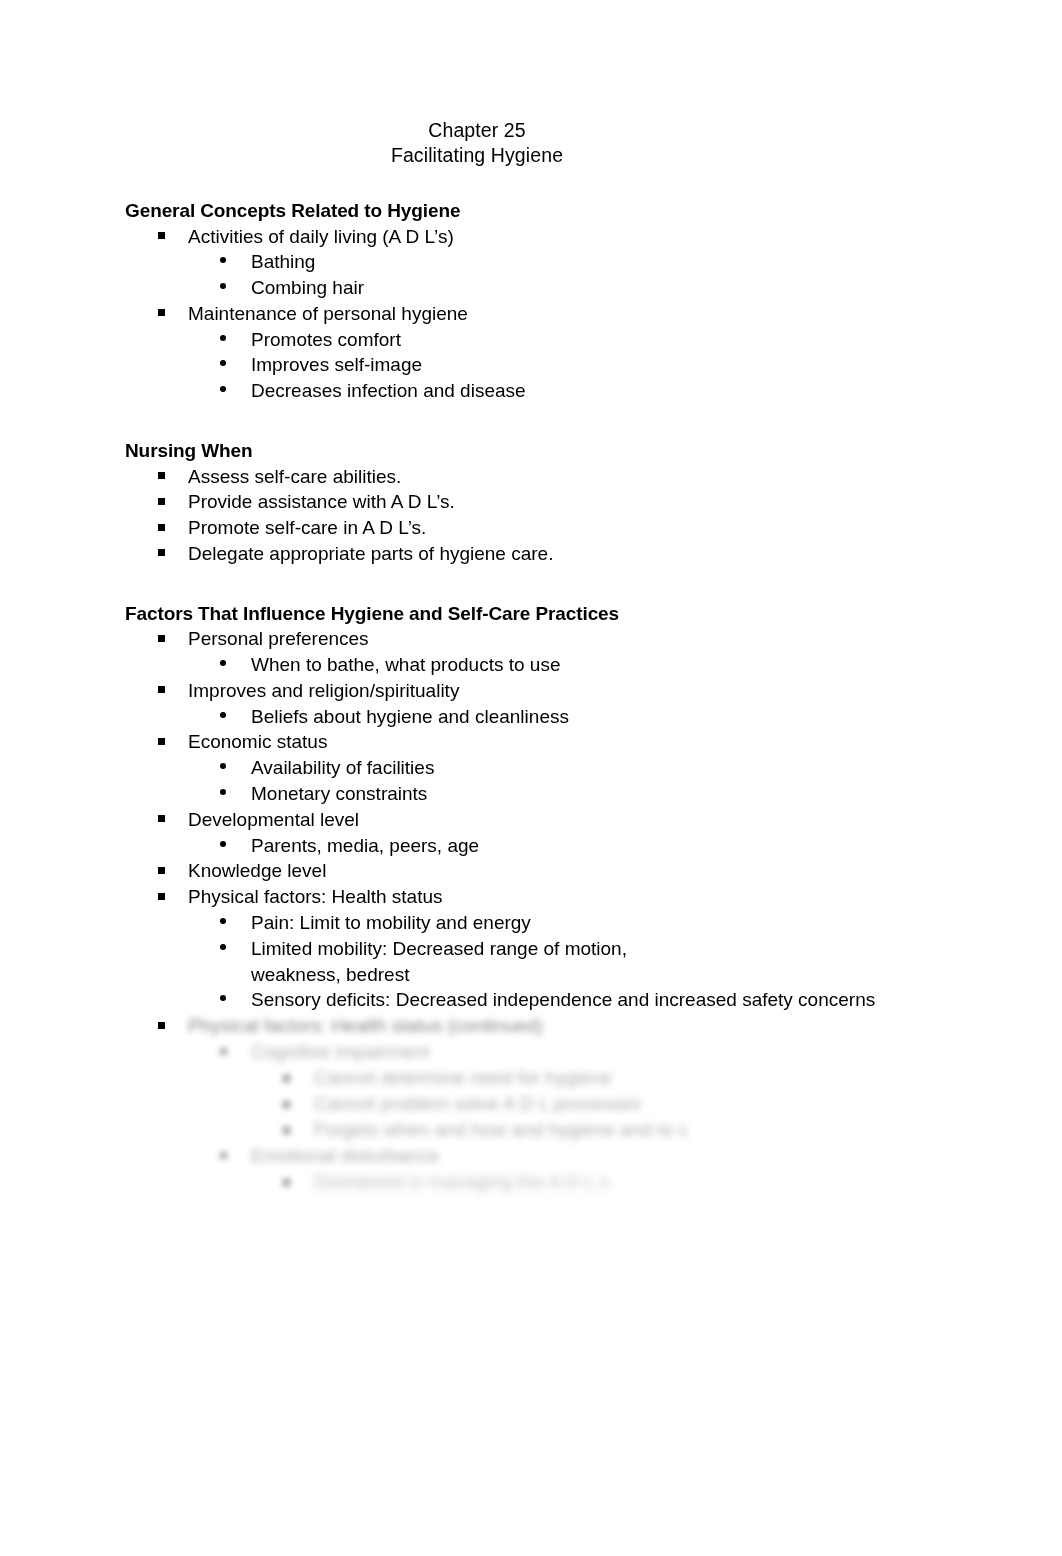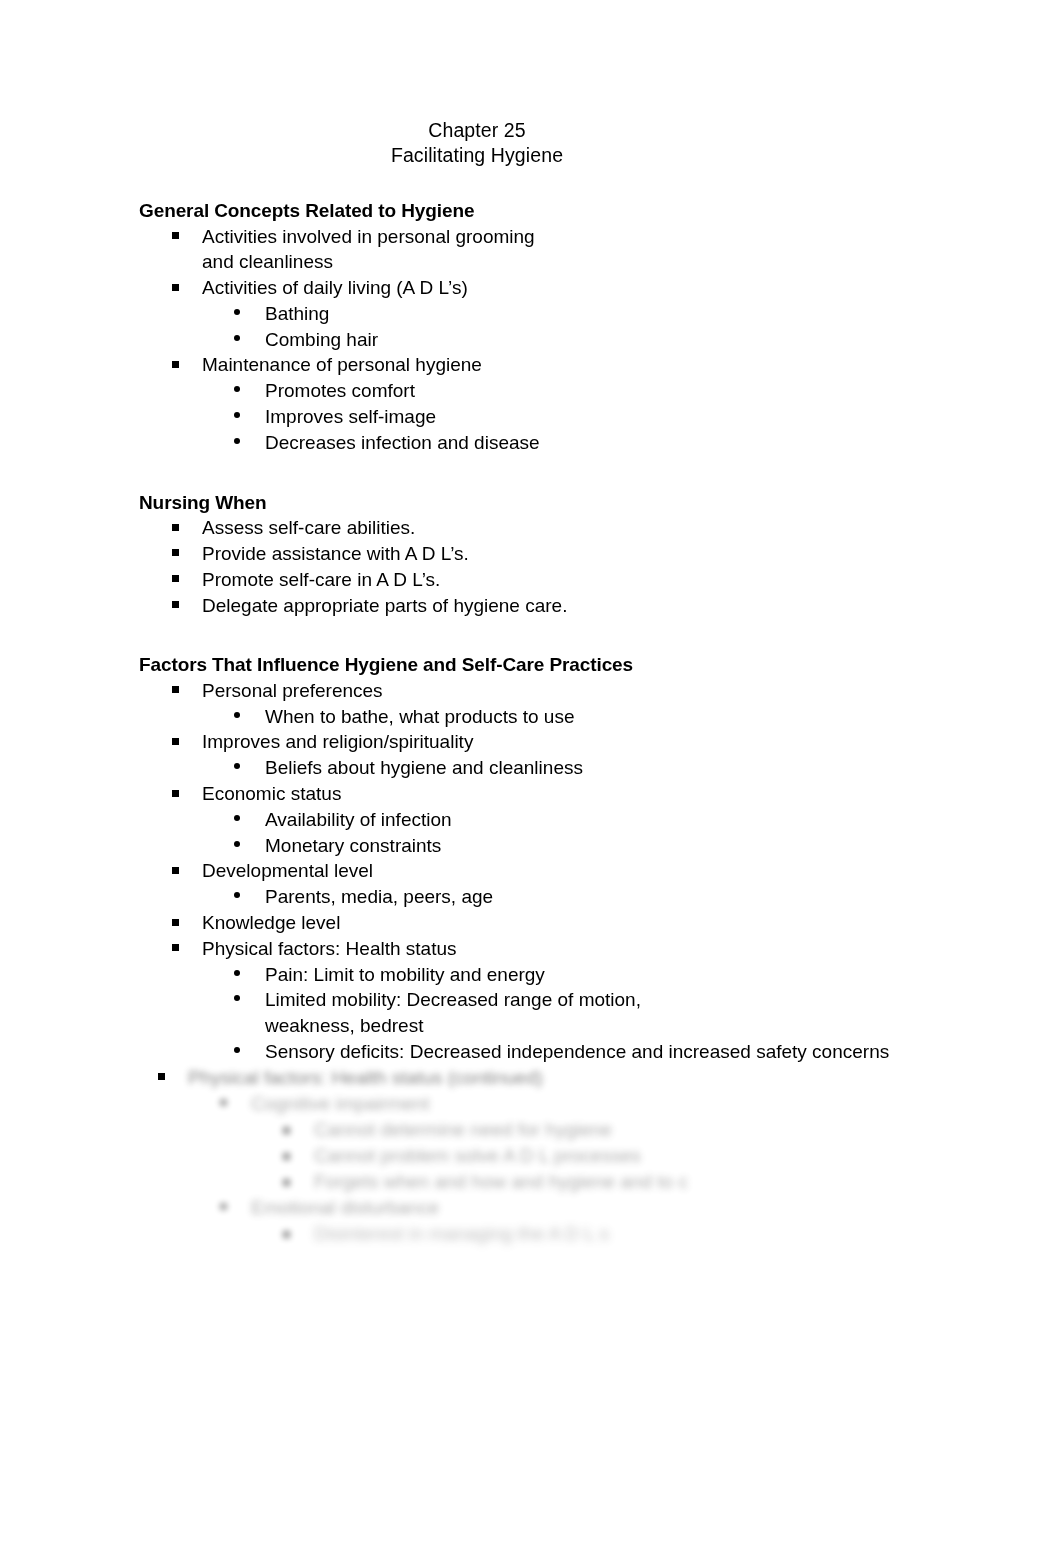--- a/index.html
+++ b/index.html
@@ -33,21 +33,20 @@
   }
   .title-line {
     font-size: 19.5px;
     line-height: 25px;
     letter-spacing: 0.1px;
   }
 
   
   .section {
     margin-top: 34px;
-    padding-left: 14px;
   }
   .section.first { margin-top: 30px; }
 
   .section-heading {
     font-size: 19px;
     font-weight: bold;
     line-height: 25.5px;
     margin-left: 125px;
     letter-spacing: -0.1px;
   }
@@ -196,21 +195,20 @@
       <div class="title-line">Chapter 25</div>
       <div class="title-line">Facilitating Hygiene</div>
     </div>
 
     <div class="section first">
       <div class="section-heading">General Concepts Related to Hygiene</div>
       <ul class="lvl1">
 
         <li class="l1 wrap">
           <span class="bul"></span>
-          <span class="txt">Activities involved in personal grooming and cleanliness</span>
         </li>
 
         <li class="l1">
           <span class="bul"></span>
           <span class="txt">Activities of daily living (A D L’s)</span>
           <ul class="lvl2">
             <li class="l2">
               <span class="bul"></span>
               <span class="txt">Bathing</span>
             </li>
@@ -290,21 +288,21 @@
             </li>
           </ul>
         </li>
 
         <li class="l1">
           <span class="bul"></span>
           <span class="txt">Economic status</span>
           <ul class="lvl2">
             <li class="l2">
               <span class="bul"></span>
-              <span class="txt">Availability of infection</span>
+              <span class="txt">Availability of facilities</span>
             </li>
             <li class="l2">
               <span class="bul"></span>
               <span class="txt">Monetary constraints</span>
             </li>
           </ul>
         </li>
 
         <li class="l1">
           <span class="bul"></span>

